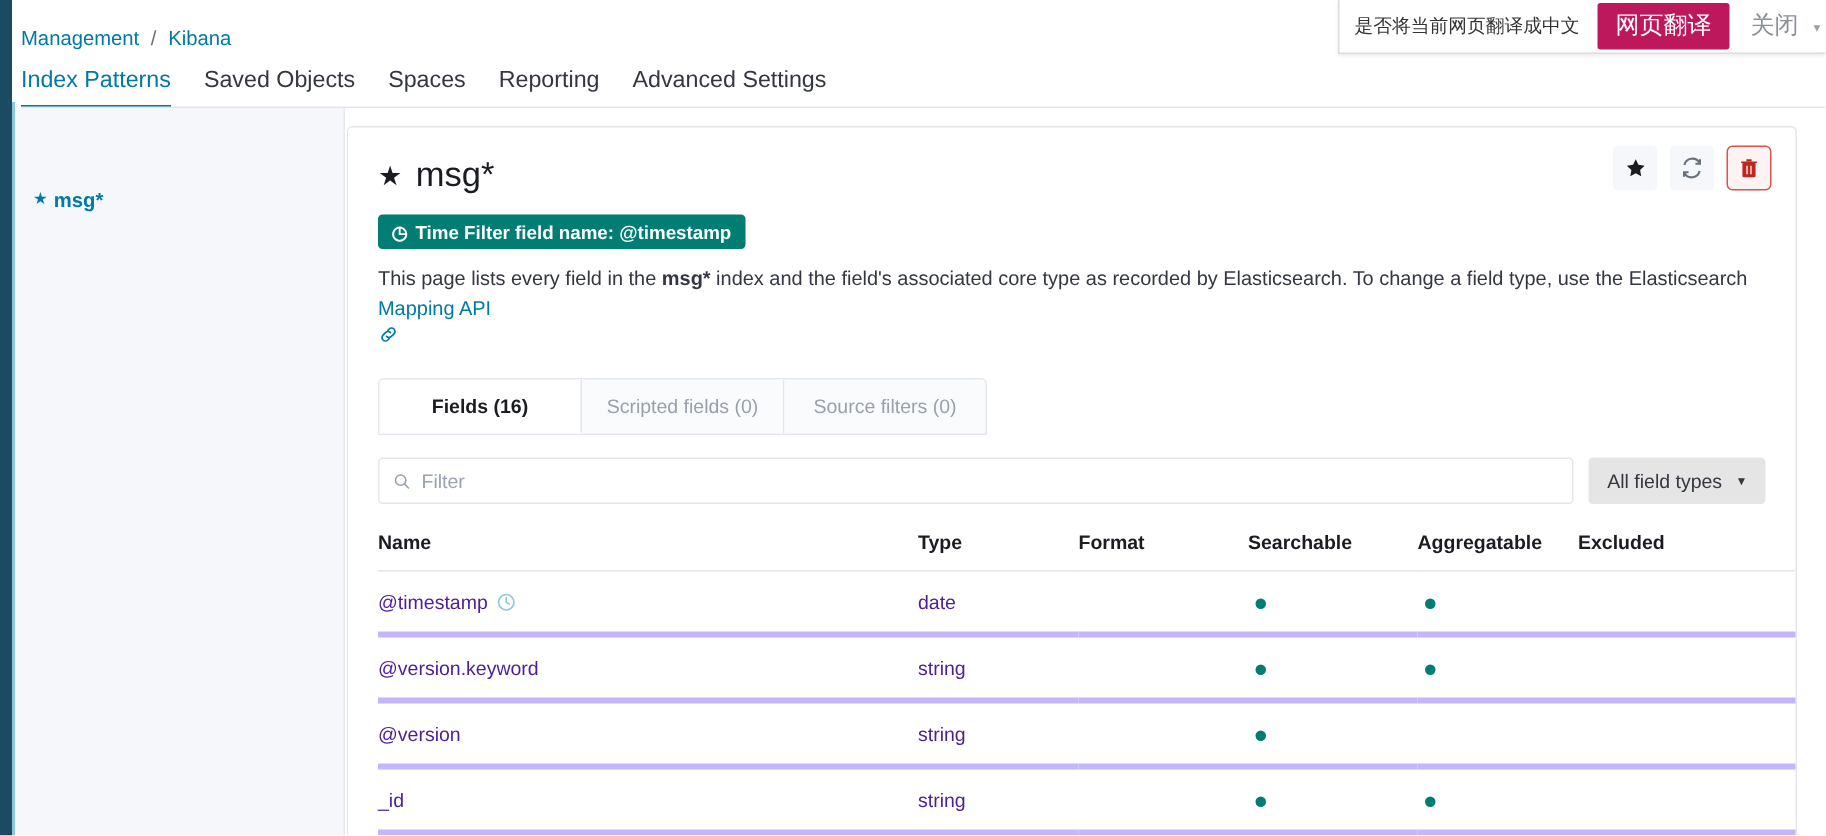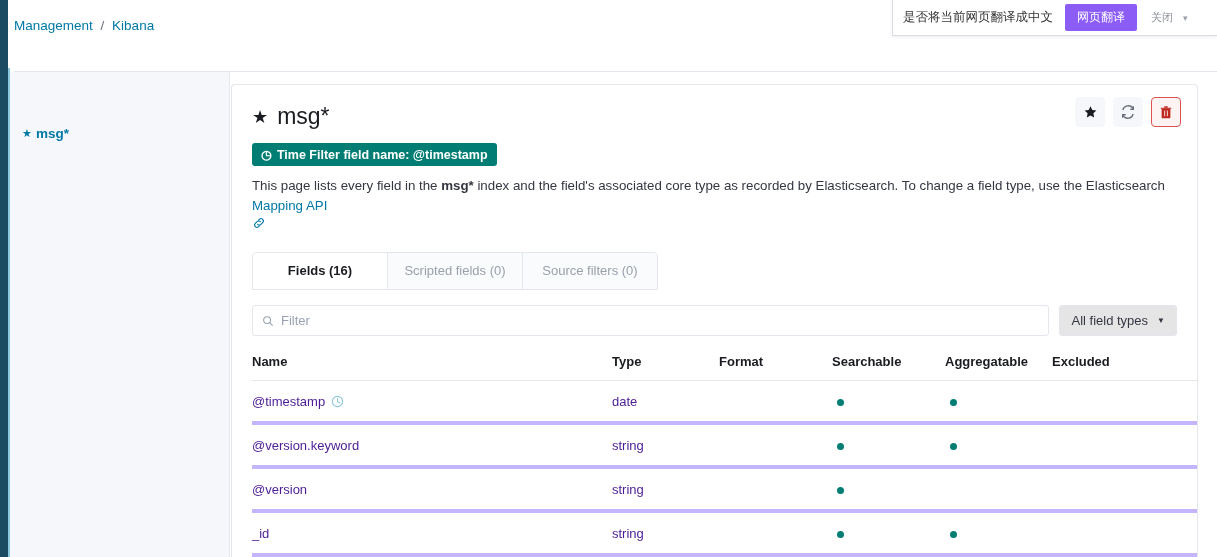--- a/index.html
+++ b/index.html
@@ -49,32 +49,32 @@
     z-index: 50;
     box-shadow: 0 1px 3px rgba(0,0,0,0.08);
   }
   .translate-text {
     font-size: 12.5px;
     color: #333333;
     white-space: nowrap;
     margin-right: 12px;
   }
   .translate-btn {
-    background: #8b5cf6;
+    background: #be185d;
     color: #ffffff;
     border: none;
     border-radius: 2px;
-    font-size: 12px;
+    font-size: 16px;
     padding: 5px 12px;
     cursor: pointer;
     white-space: nowrap;
     font-family: "Liberation Sans", sans-serif;
   }
   .translate-close {
-    font-size: 11px;
+    font-size: 16px;
     color: #8a8f98;
     margin-left: 14px;
     cursor: pointer;
     white-space: nowrap;
   }
   .translate-caret {
     margin-left: 10px;
     color: #9aa0a6;
     font-size: 9px;
     cursor: pointer;
@@ -388,20 +388,27 @@
     <div class="translate-close">关闭</div>
     <div class="translate-caret">▾</div>
   </div>
 
   <div class="breadcrumb">
     <span class="crumb">Management</span>
     <span class="sep">/</span>
     <span class="crumb">Kibana</span>
   </div>
 
+  <div class="main-tabs">
+    <div class="main-tab active">Index Patterns</div>
+    <div class="main-tab">Saved Objects</div>
+    <div class="main-tab">Spaces</div>
+    <div class="main-tab">Reporting</div>
+    <div class="main-tab">Advanced Settings</div>
+  </div>
   <div class="tabs-underline"></div>
 
   <div class="sidebar">
     <div class="pattern-item">
       <span class="pattern-star">★</span>
       <span class="pattern-label">msg*</span>
     </div>
   </div>
 
   <div class="panel">

